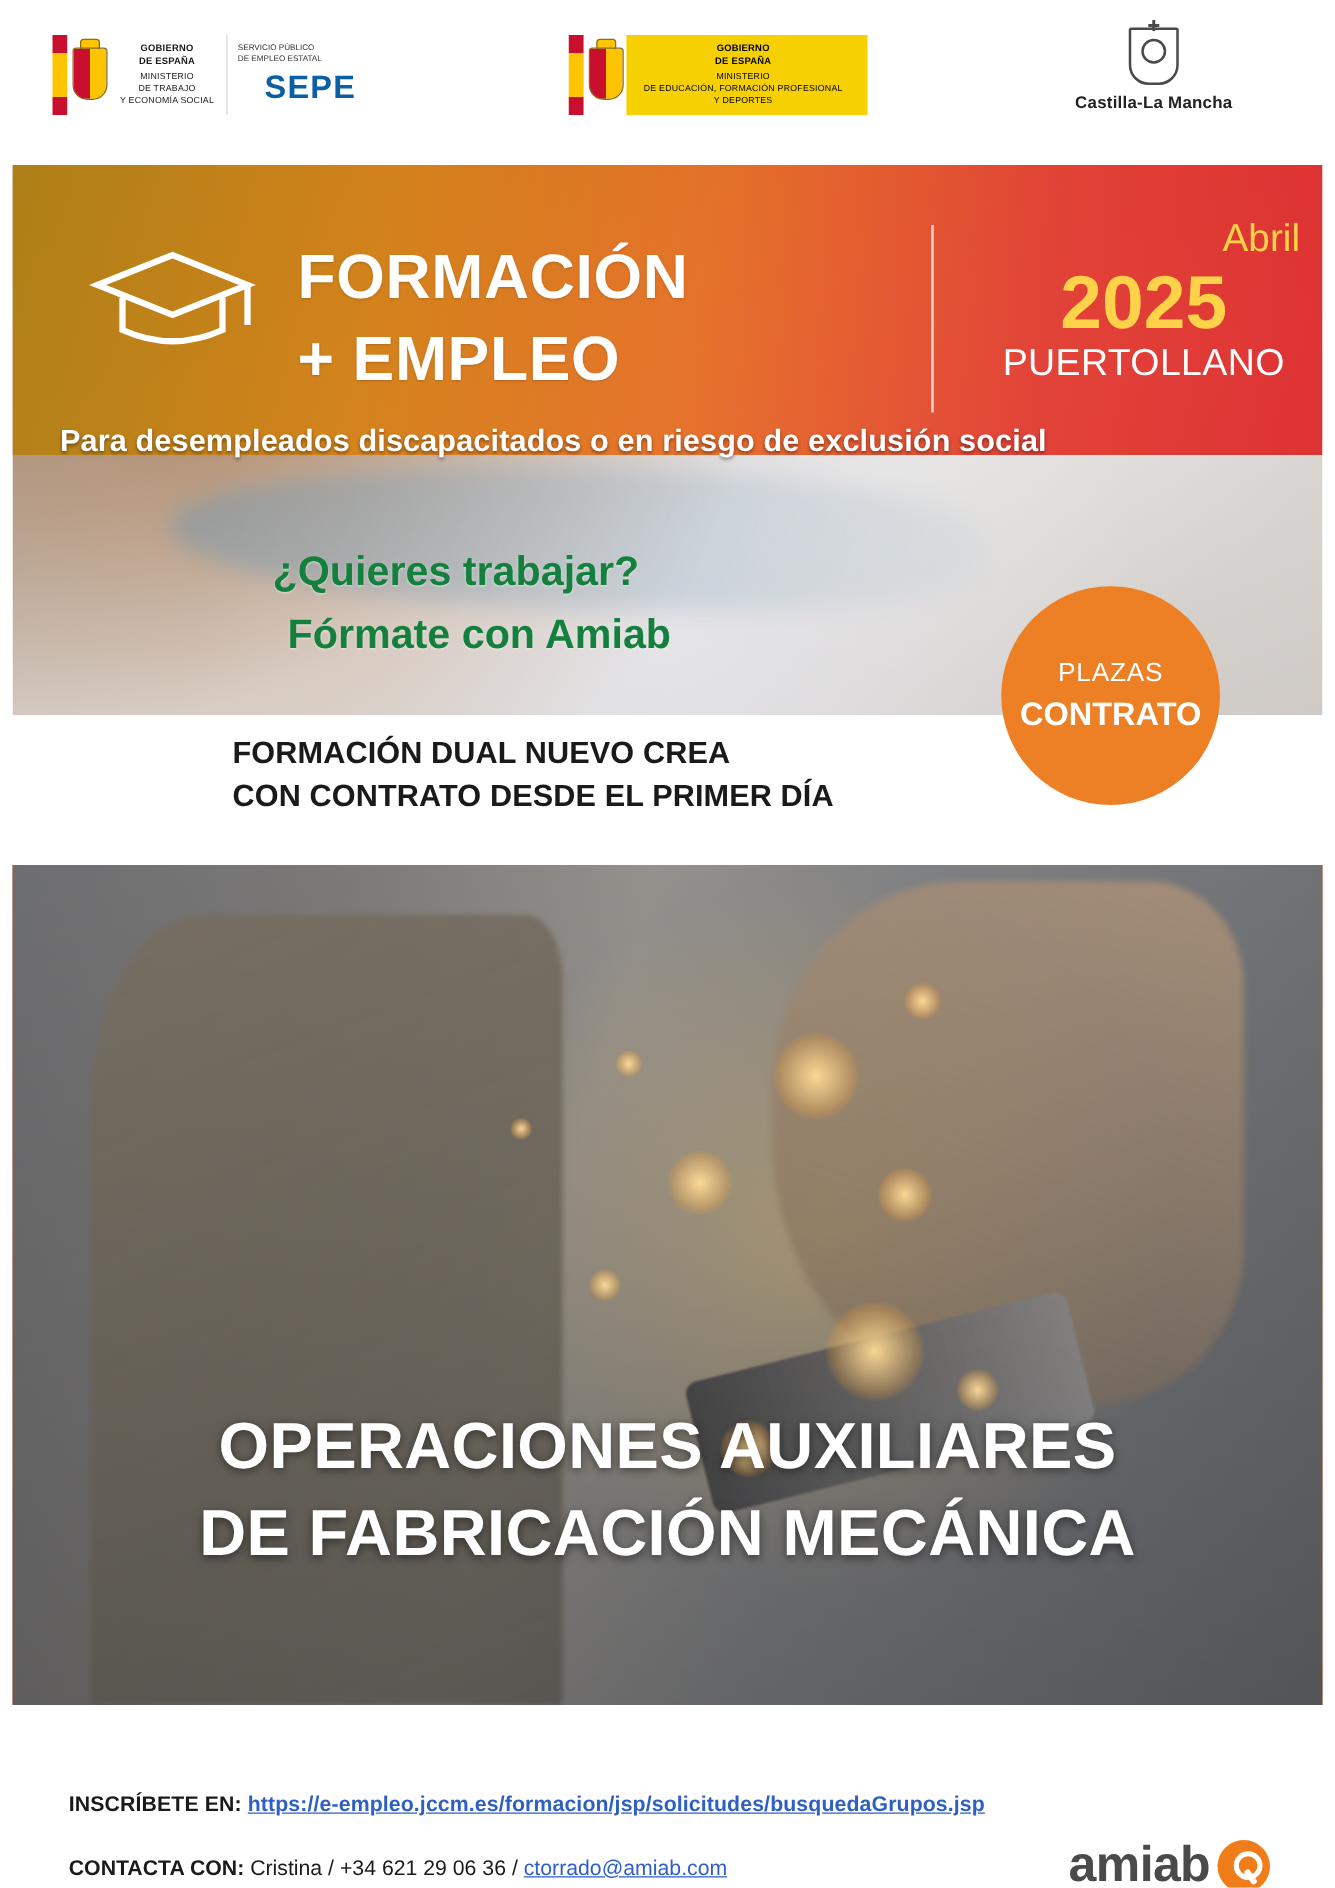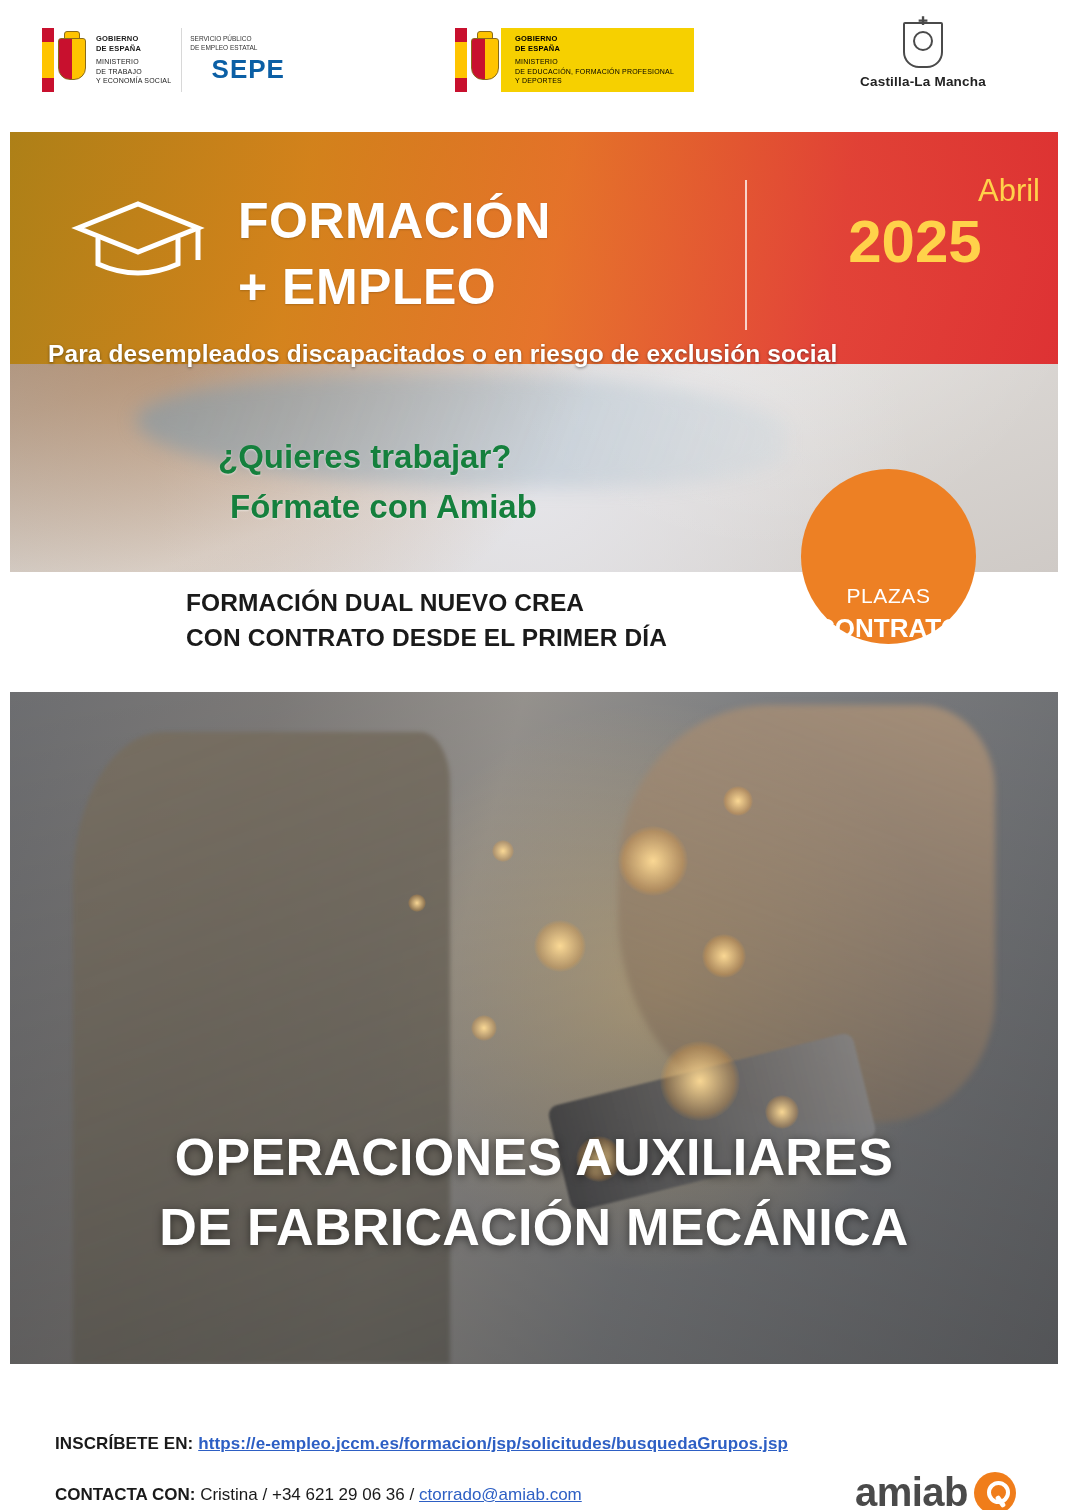--- a/index.html
+++ b/index.html
@@ -61,20 +61,21 @@
     flex-direction: column;
     justify-content: center;
     padding-left: 8px;
     padding-right: 10px;
     font-size: 7.5px;
     line-height: 1.35;
     color: #1a1a1a;
     font-weight: bold;
     letter-spacing: .2px;
     white-space: pre-line;
+    text-align: center;
   }
   .gob-text .min {
     font-weight: normal;
     font-size: 7px;
     margin-top: 3px;
   }
   .sepe-box {
     width: 132px;
     height: 64px;
     background: #ffffff;
@@ -261,21 +262,21 @@
   .plazas {
     position: absolute;
     right: 92px; top: 469px;
     width: 175px; height: 175px;
     border-radius: 50%;
     background: #ed8024;
     color: #fff;
     display: flex;
     flex-direction: column;
     align-items: center;
-    justify-content: flex-end;
+    justify-content: center;
     z-index: 5;
   }
   .plazas .l1 { font-size: 21px; letter-spacing: .6px; }
   .plazas .l2 { font-size: 26px; font-weight: bold; margin-top: 5px; }
 
   
   .dual {
     position: absolute;
     left: 186px; top: 586px;
     color: #1a1a1a;
@@ -478,20 +479,21 @@
   <div class="banner-title">
     <div>FORMACIÓN</div>
     <div>+ EMPLEO</div>
   </div>
 
   <div class="banner-sep"></div>
 
   <div class="banner-date">
     <div class="mes">Abril</div>
     <div class="anio">2025</div>
+    <div class="ciudad">PUERTOLLANO</div>
   </div>
 
   <div class="banner-sub">Para desempleados discapacitados o en riesgo de exclusión social</div>
 
   <div class="banner-q">
     <div>¿Quieres trabajar?</div>
     <div class="l2">Fórmate con Amiab</div>
   </div>
 </div>
 

